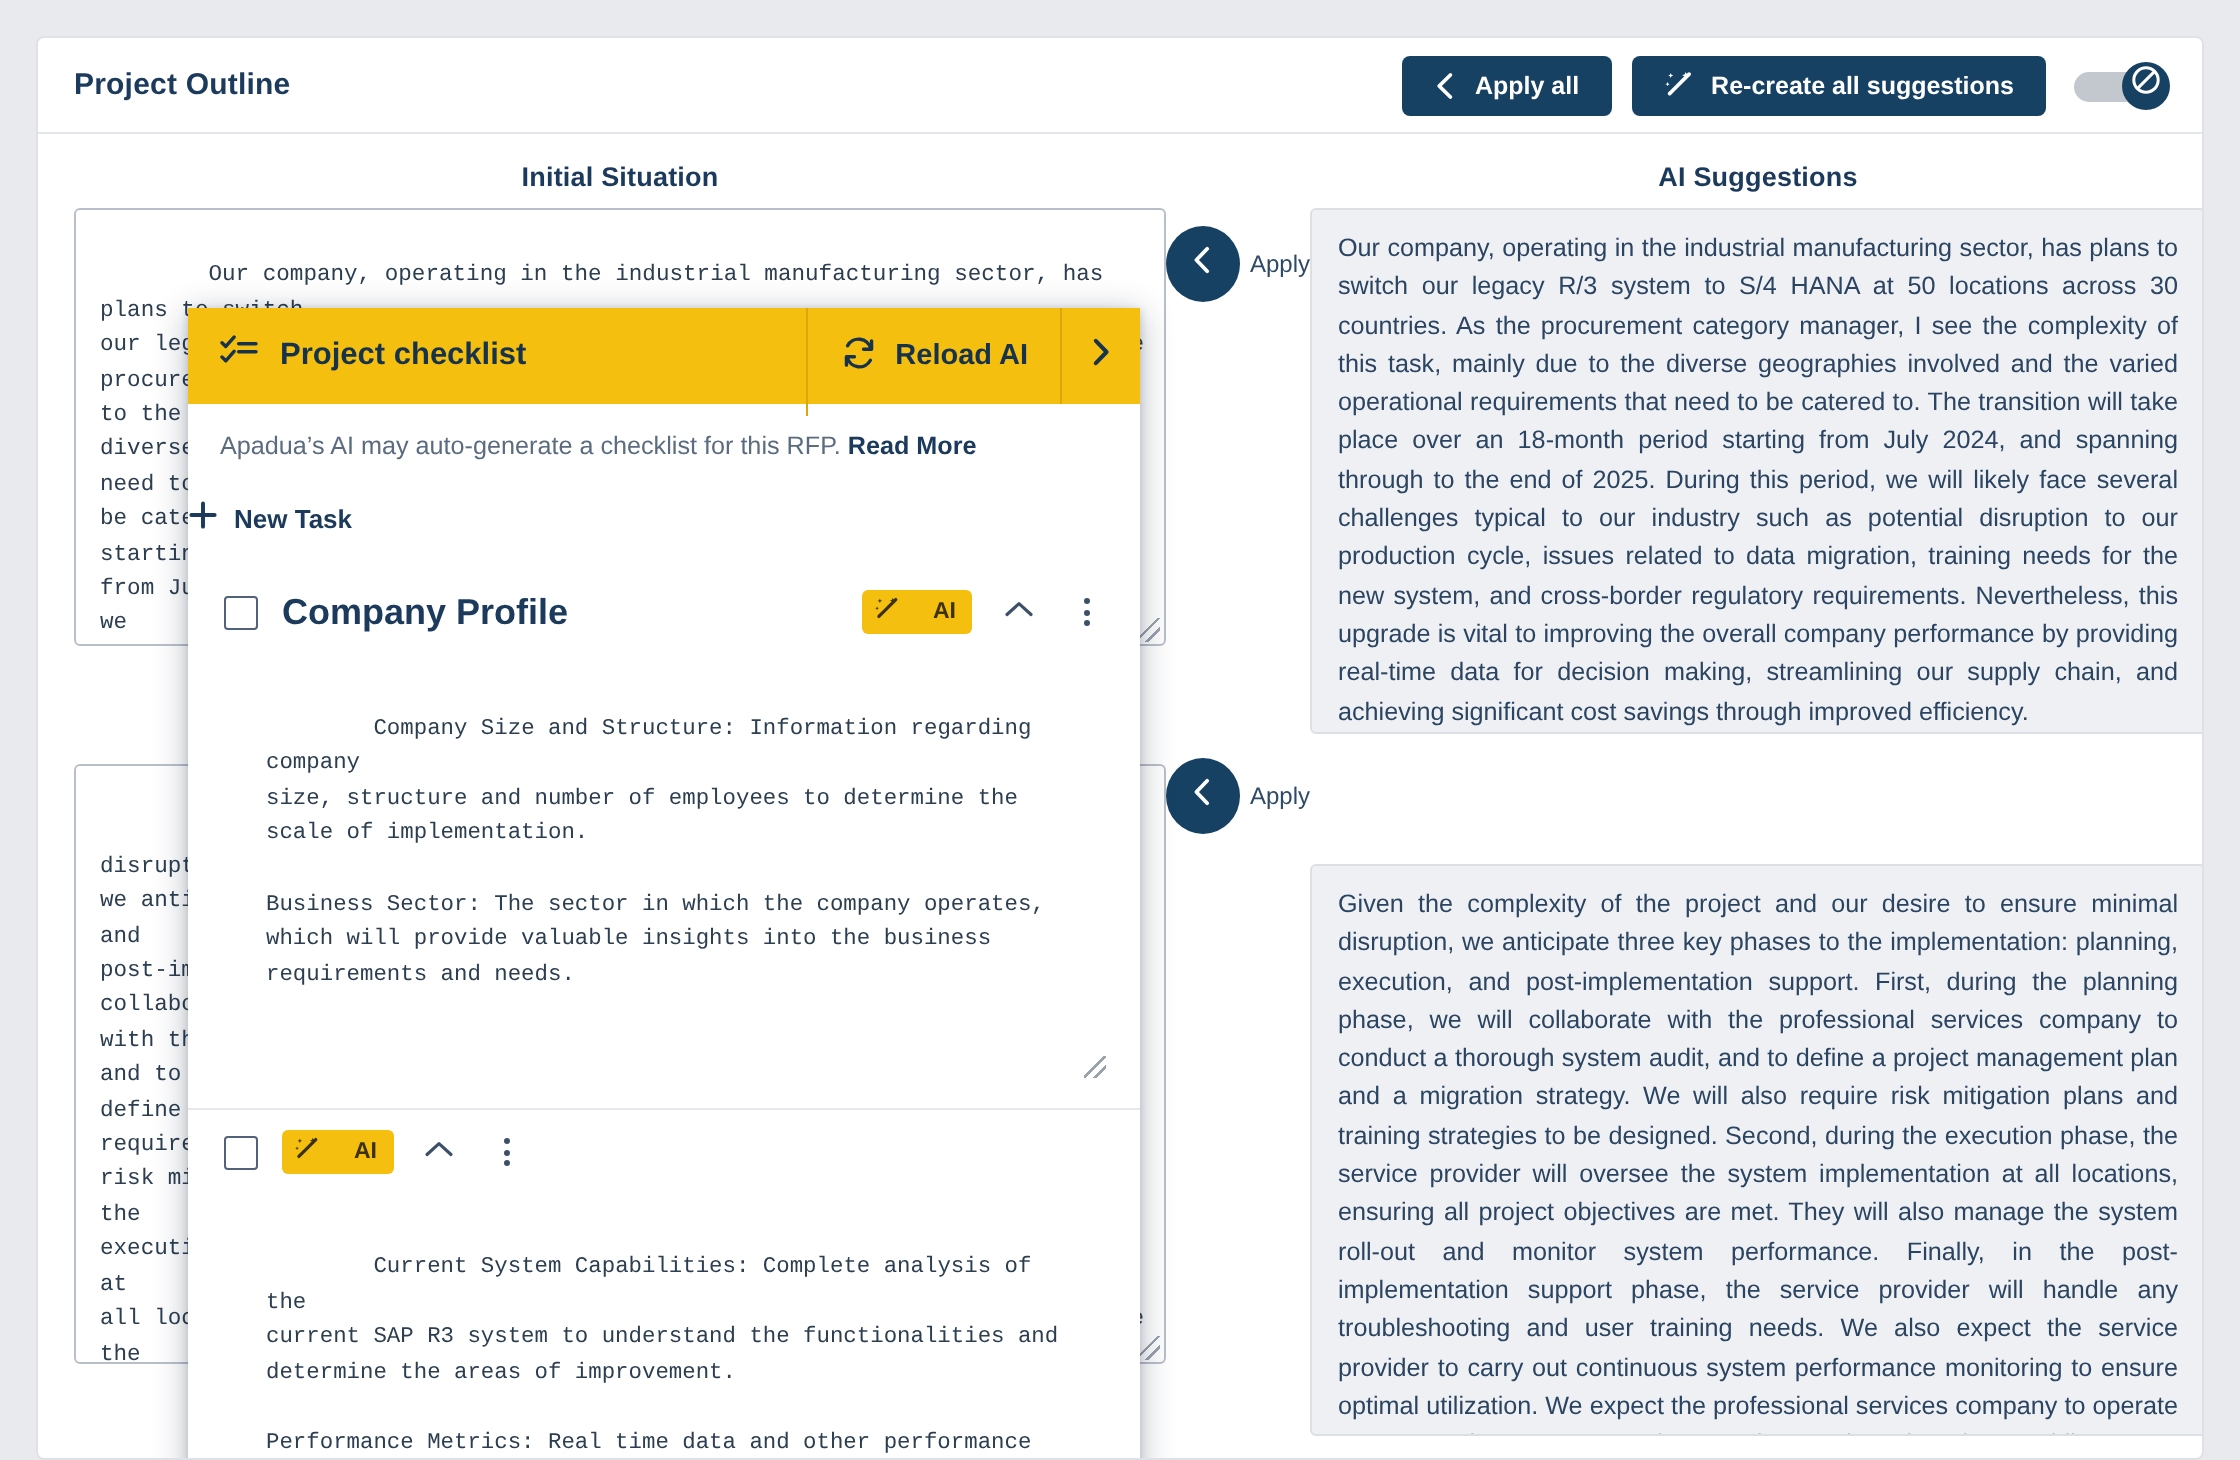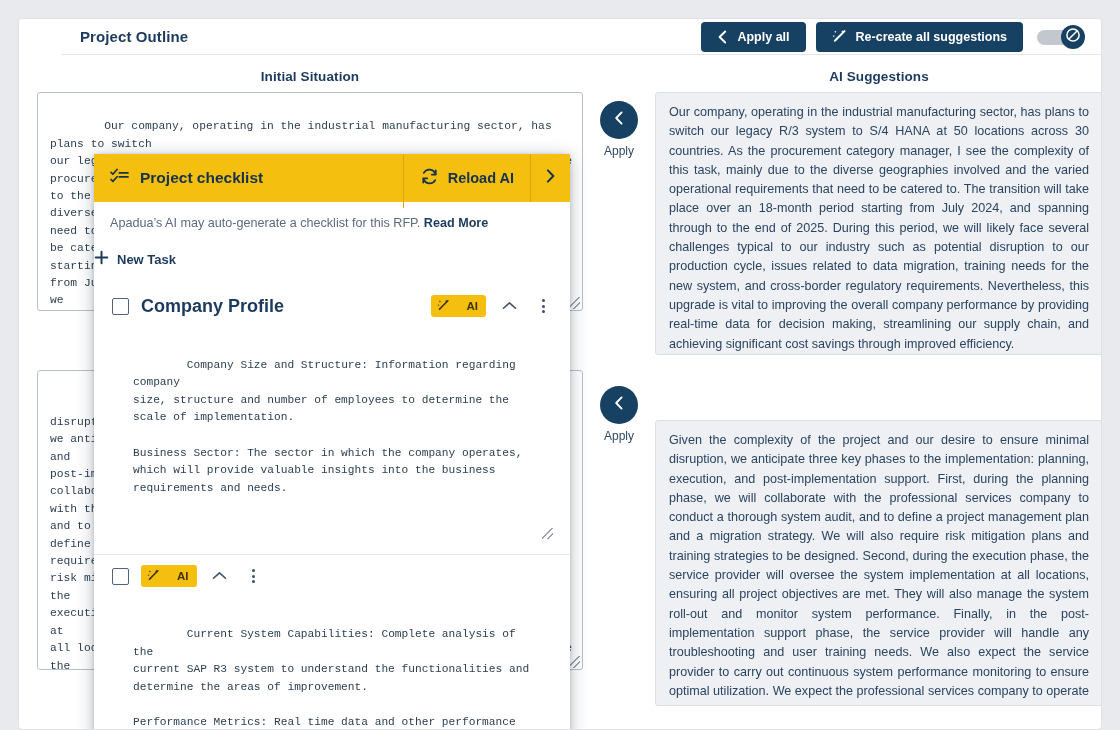--- a/index.html
+++ b/index.html
@@ -15,25 +15,24 @@
     width: 1084px; height: 712px;
     background: #ffffff;
     border: 1px solid #dfe1e6;
     border-radius: 4px;
     overflow: hidden;
   }
 
   
   .topbar {
     position: relative;
-    height: 36px;
+    height: 48px;
     border-bottom: 1px solid #e3e5ea;
     display: flex; align-items: center;
     padding: 0 16px 0 18px;
-    margin-left: 43px;
   }
   .topbar-title {
     font-size: 15px; color: #1b3a5c; font-weight: 600;
     letter-spacing: .1px;
   }
   .topbar-actions {
     margin-left: auto;
     display: flex; align-items: center; gap: 10px;
   }
   .btn-navy {
@@ -97,21 +96,21 @@
     width: 12px; height: 12px;
     background:
       linear-gradient(135deg, transparent 44%, #9aa2ae 44%, #9aa2ae 52%, transparent 52%),
       linear-gradient(135deg, transparent 68%, #9aa2ae 68%, #9aa2ae 76%, transparent 76%);
   }
   #situation-editor { height: 219px; }
   #approach-editor  { height: 300px; }
   .gap-block { height: 36px; }
 
   .apply-unit {
-    display: flex; flex-direction: column; align-items: center;
+    display: flex; flex-direction: row; align-items: center;
     gap: 5px;
   }
   .apply-unit + .apply-unit { margin-top: 228px; }
   .apply-circle {
     width: 38px; height: 38px; border-radius: 50%;
     background: #174163;
     display: flex; align-items: center; justify-content: center;
     cursor: pointer;
   }
   .apply-label { font-size: 12px; color: #2f4a66; }

